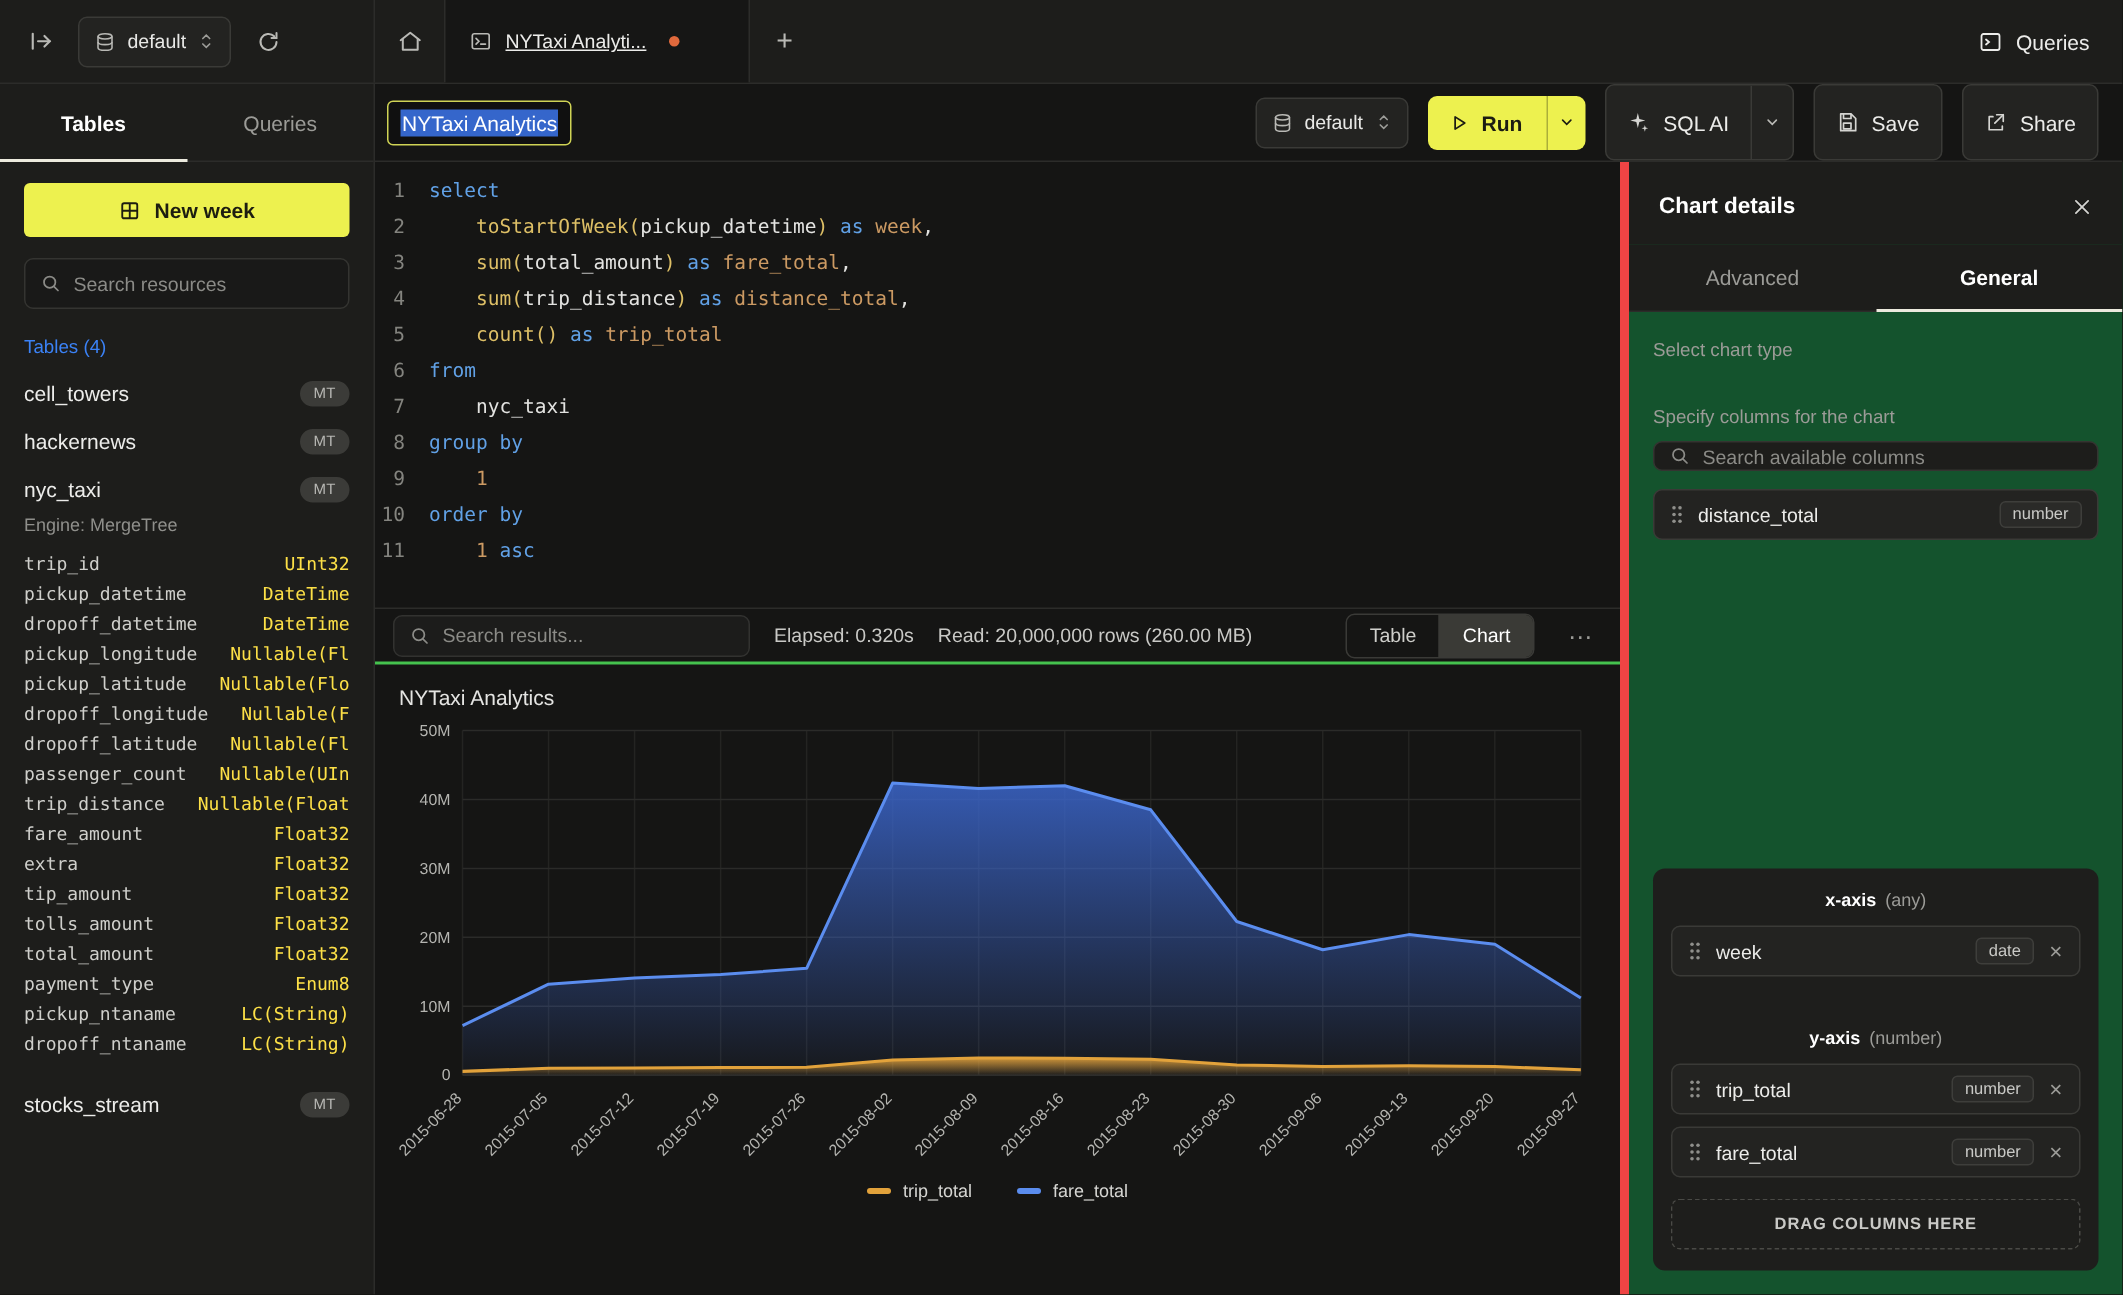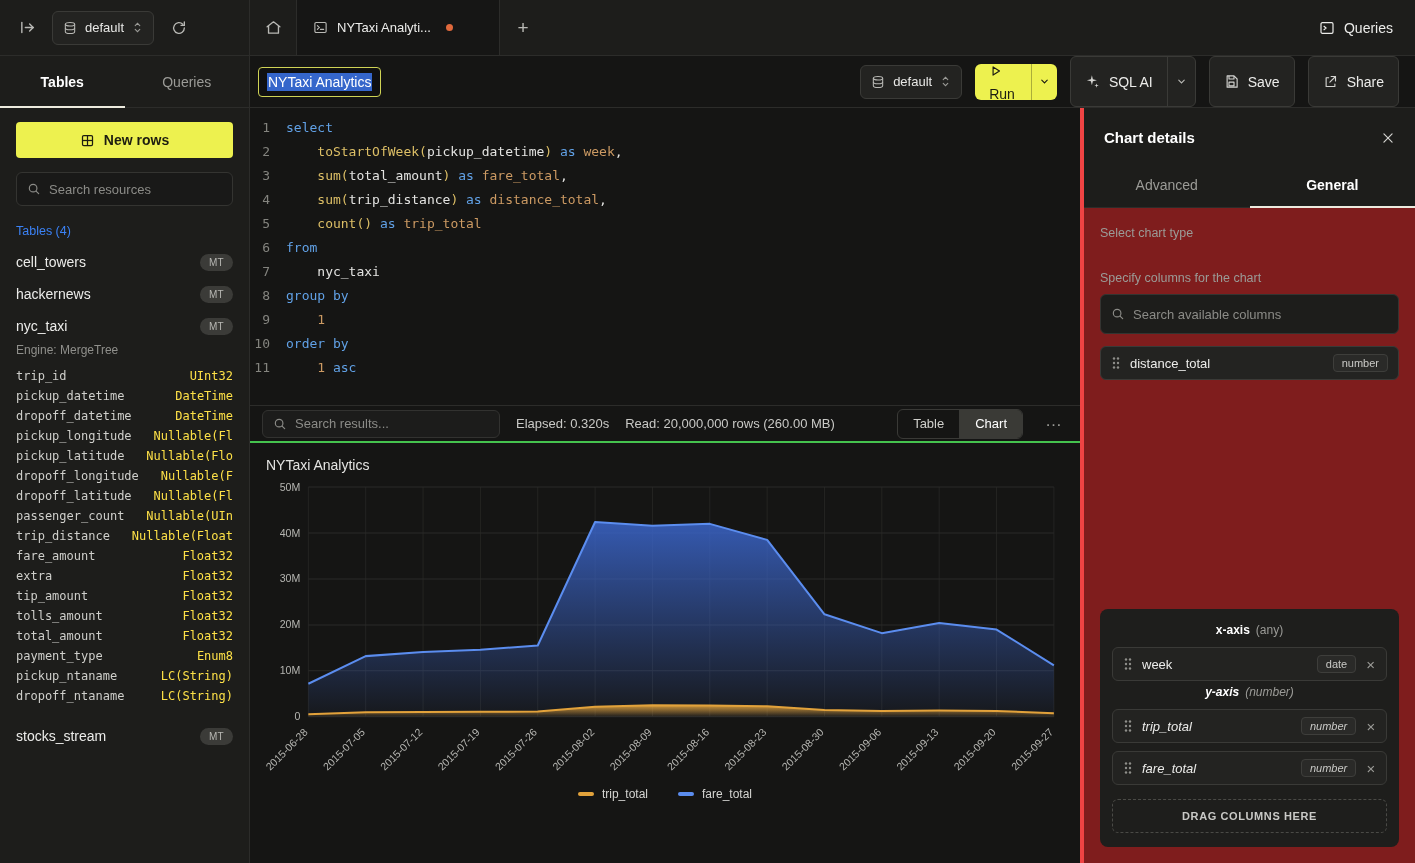--- a/index.html
+++ b/index.html
@@ -12,21 +12,21 @@
 
   
   .topbar { position:absolute; top:0; left:0; right:0; height:56px; background:#1d1d1b; border-bottom:1px solid #2c2c2a; display:flex; align-items:center; z-index:5; }
   .topbar-left { width:250px; height:100%; display:flex; align-items:center; gap:10px; padding:0 12px; border-right:1px solid #2c2c2a; }
   .iconbtn { width:30px; height:30px; display:flex; align-items:center; justify-content:center; color:#b9b9b5; border-radius:6px; }
   .db-pill { display:flex; align-items:center; gap:8px; height:34px; padding:0 10px; background:#232321; border:1px solid #3a3a37; border-radius:6px; color:#e8e8e6; font-size:13px; cursor:pointer; }
   .db-pill .mut { color:#9b9b97; }
   .topbar-tabs { display:flex; align-items:center; height:100%; flex:1; }
   .home-btn { width:46px; height:100%; display:flex; align-items:center; justify-content:center; color:#b9b9b5; }
   .query-tab { height:100%; display:flex; align-items:center; gap:9px; padding:0 16px; min-width:204px; background:#161615; border-left:1px solid #2c2c2a; border-right:1px solid #2c2c2a; cursor:pointer; }
-  .query-tab .tab-label { font-size:13px; color:#ececea; }
+  .query-tab .tab-label { font-size:13px; color:#ececea;text-decoration:underline; }
   .unsaved-dot { width:7px; height:7px; border-radius:50%; background:#e0693c; margin-left:6px; }
   .newtab { width:46px; height:100%; font-size:19px; color:#b9b9b5; }
   .topbar-right { margin-left:auto; padding-right:22px; }
   .queries-btn { display:flex; align-items:center; gap:9px; font-size:14px; color:#ececea; }
 
   
   .sidebar { position:absolute; top:56px; left:0; width:250px; bottom:0; background:#1d1d1b; border-right:1px solid #2c2c2a; display:flex; flex-direction:column; }
   .side-tabs { height:52px; display:flex; border-bottom:1px solid #2c2c2a; flex:none; }
   .side-tab { flex:1; display:flex; align-items:center; justify-content:center; font-size:14px; color:#9b9b97; cursor:pointer; position:relative; }
   .side-tab.active { color:#ffffff; font-weight:600; }
@@ -44,21 +44,21 @@
   .column-row { height:20px; display:flex; align-items:center; justify-content:space-between; font-family:"DejaVu Sans Mono",monospace; font-size:12px; cursor:pointer; }
   .col-name { color:#cfcfcb; }
   .col-type { color:#fde047; }
 
   
   .main-header { position:absolute; top:56px; left:250px; right:0; height:52px; background:#151514; border-bottom:1px solid #2c2c2a; display:flex; align-items:center; padding:0 16px 0 8px; }
   .title-input { display:flex; align-items:center; height:30px; padding:0 8px; border:1.5px solid #cfd355; border-radius:4px; background:#101010; cursor:text; }
   .title-input .sel { background:#3566cb; color:#ffffff; font-size:14px; padding:1px 1px; }
   .hdr-right { margin-left:auto; display:flex; align-items:center; gap:13px; }
   .run-btn { display:flex; height:36px; background:#edf14f; border-radius:6px; overflow:hidden; color:#1c1c12; }
-  .run-main { display:flex; align-items:flex-start; gap:8px; padding:0 16px 0 14px; font-weight:400; font-size:14px;flex-direction:column; }
+  .run-main { display:flex; align-items:center; gap:8px; padding:0 16px 0 14px; font-weight:700; font-size:14px; }
   .run-caret { width:26px; display:flex; align-items:center; justify-content:center; border-left:1px solid rgba(0,0,0,.28); }
   .ghost-btn { display:flex; align-items:center; height:51px; background:#232321; border:1px solid #3a3a37; border-radius:6px; color:#ececea; font-size:14px; overflow:hidden; }
   .ghost-main { display:flex; align-items:center; gap:9px; padding:0 14px; }
   .ghost-caret { width:28px; align-self:stretch; display:flex; align-items:center; justify-content:center; border-left:1px solid #3a3a37; color:#b9b9b5; }
 
   
   .editor { position:absolute; top:108px; left:250px; width:830px; height:297px; background:#151514; padding-top:8px; font-family:"DejaVu Sans Mono",monospace; font-size:13px; overflow:hidden; }
   .code-line { display:flex; line-height:24px; }
   .line-num { width:36px; text-align:right; padding-right:16px; color:#84847f; flex:none; user-select:none; }
   .line-content { white-space:pre; }
@@ -80,47 +80,47 @@
   .chart-title { padding:14px 16px 4px; font-size:14px; color:#e4e4e2; }
   .chart-body { padding:0 12px; }
   .chart-body svg { width:100%; height:auto; }
   .chart-body text { font-family:"Liberation Sans",sans-serif; font-size:10.5px; fill:#b5b5b1; }
   .chart-legend { display:flex; justify-content:center; gap:30px; margin-top:0px; }
   .legend-item { display:flex; align-items:center; gap:8px; cursor:pointer; }
   .legend-swatch { width:16px; height:4px; border-radius:2px; }
   .legend-label { font-size:12px; color:#d5d5d2; }
 
   
-  .chart-details { position:absolute; top:108px; left:1080px; right:0; bottom:0; background:#7f1d1d; border-left:4px solid #ef4444; display:flex; flex-direction:column; }
+  .chart-details { position:absolute; top:108px; left:1080px; right:0; bottom:0; background:#14532d; border-left:6px solid #ef4444; display:flex; flex-direction:column; }
   .panel-head { background:#1d1d1b; padding:21px 20px 17px; display:flex; align-items:center; justify-content:space-between; }
   .panel-title { font-size:15px; font-weight:700; color:#ffffff; }
   .panel-close { color:#d5d5d2; font-size:18px; line-height:1; }
   .panel-tabs { display:flex; background:#1d1d1b; border-bottom:1px solid #2c2c2a; }
   .panel-tab { flex:1; height:44px; display:flex; align-items:center; justify-content:center; font-size:14px; color:#9b9b97; cursor:pointer; position:relative; }
   .panel-tab.active { color:#ffffff; font-weight:600; }
   .panel-tab.active::after { content:""; position:absolute; left:0; right:0; bottom:-1px; height:2px; background:#eceade; }
   .panel-body { flex:1; display:flex; flex-direction:column; padding:18px 16px 16px; overflow:hidden; }
   .field-label { font-size:12.5px; color:#9b9b97; margin-bottom:9px; }
   .select-ctl { height:38px; background:#1d1d1b; border:1px solid #3a3a37; border-radius:6px; display:flex; align-items:center; padding:0 12px; color:#ececea; font-size:14px; cursor:pointer; }
   .select-ctl .chev { margin-left:auto; color:#b9b9b5; }
   .cols-label { margin-top:22px; }
-  .panel-search { height:40px; background:#1d1d1b; border:1px solid #343431; border-radius:6px; display:flex; align-items:center; gap:8px; padding:0 10px; color:#8b8b87; }
+  .panel-search { height:20px; background:#1d1d1b; border:1px solid #343431; border-radius:6px; display:flex; align-items:center; gap:8px; padding:0 10px; color:#8b8b87; }
   .panel-search input { flex:1; background:transparent; border:none; color:#e6e6e4; font-size:13px; }
   .avail-list { margin-top:12px; display:flex; flex-direction:column; gap:8px; }
   .axis-row { height:34px; background:#232321; border:1px solid #3a3a37; border-radius:6px; display:flex; align-items:center; gap:9px; padding:0 10px; cursor:grab; }
   .axis-row .axis-name { font-size:13px; color:#ececea; }
   .type-badge { margin-left:auto; font-size:11px; padding:2px 8px; background:#2a2a28; border:1px solid #3e3e3b; border-radius:4px; color:#c9c9c6; }
   .remove-x { color:#9b9b97; font-size:15px; padding:0 1px; cursor:pointer; }
   .drag-handle { display:flex; color:#8f8f8b; }
   .axes-card { margin-top:auto; background:#1e1e1c; border-radius:8px; padding:14px 12px; }
   .axis-head { text-align:center; font-size:12px; margin-bottom:10px; color:#ffffff; }
   .axis-head .ax-name { font-weight:700; }
   .axis-head .ax-hint { color:#9b9b97; margin-left:6px; font-weight:400; }
   .axis-items { display:flex; flex-direction:column; gap:8px; }
-  .y-section { margin-top:4px;font-style:italic; }
+  .y-section { margin-top:34px; }
   .dropzone { margin-top:14px; height:34px; border:1px dashed #4a4a46; border-radius:6px; display:flex; align-items:center; justify-content:center; font-size:11px; font-weight:700; letter-spacing:.6px; color:#c9c9c6; }
 </style>
 </head>
 <body>
 
 <header class="topbar">
   <div class="topbar-left">
     <button class="iconbtn">
       <span>
         <svg width="17" height="17" viewBox="0 0 24 24" fill="none" stroke="currentColor" stroke-width="2" stroke-linecap="round">
@@ -197,21 +197,21 @@
   </div>
   <div class="side-body">
     <button class="new-table-btn">
       <span>
         <svg width="15" height="15" viewBox="0 0 24 24" fill="none" stroke="#1d1d10" stroke-width="2">
             <rect x="4" y="4" width="16" height="16" rx="2"></rect>
             <path d="M4 12h16"></path>
             <path d="M12 4v16"></path>
           </svg>
       </span>
-      <span>New rows</span>
+      <span>New week</span>
     </button>
     <div class="side-search">
       <span>
         <svg width="14" height="14" viewBox="0 0 24 24" fill="none" stroke="currentColor" stroke-width="2" stroke-linecap="round">
             <circle cx="10.5" cy="10.5" r="6.5"></circle>
             <path d="M15.5 15.5L20 20"></path>
           </svg>
       </span>
       <input type="text" placeholder="Search resources" style="">
     </div>

